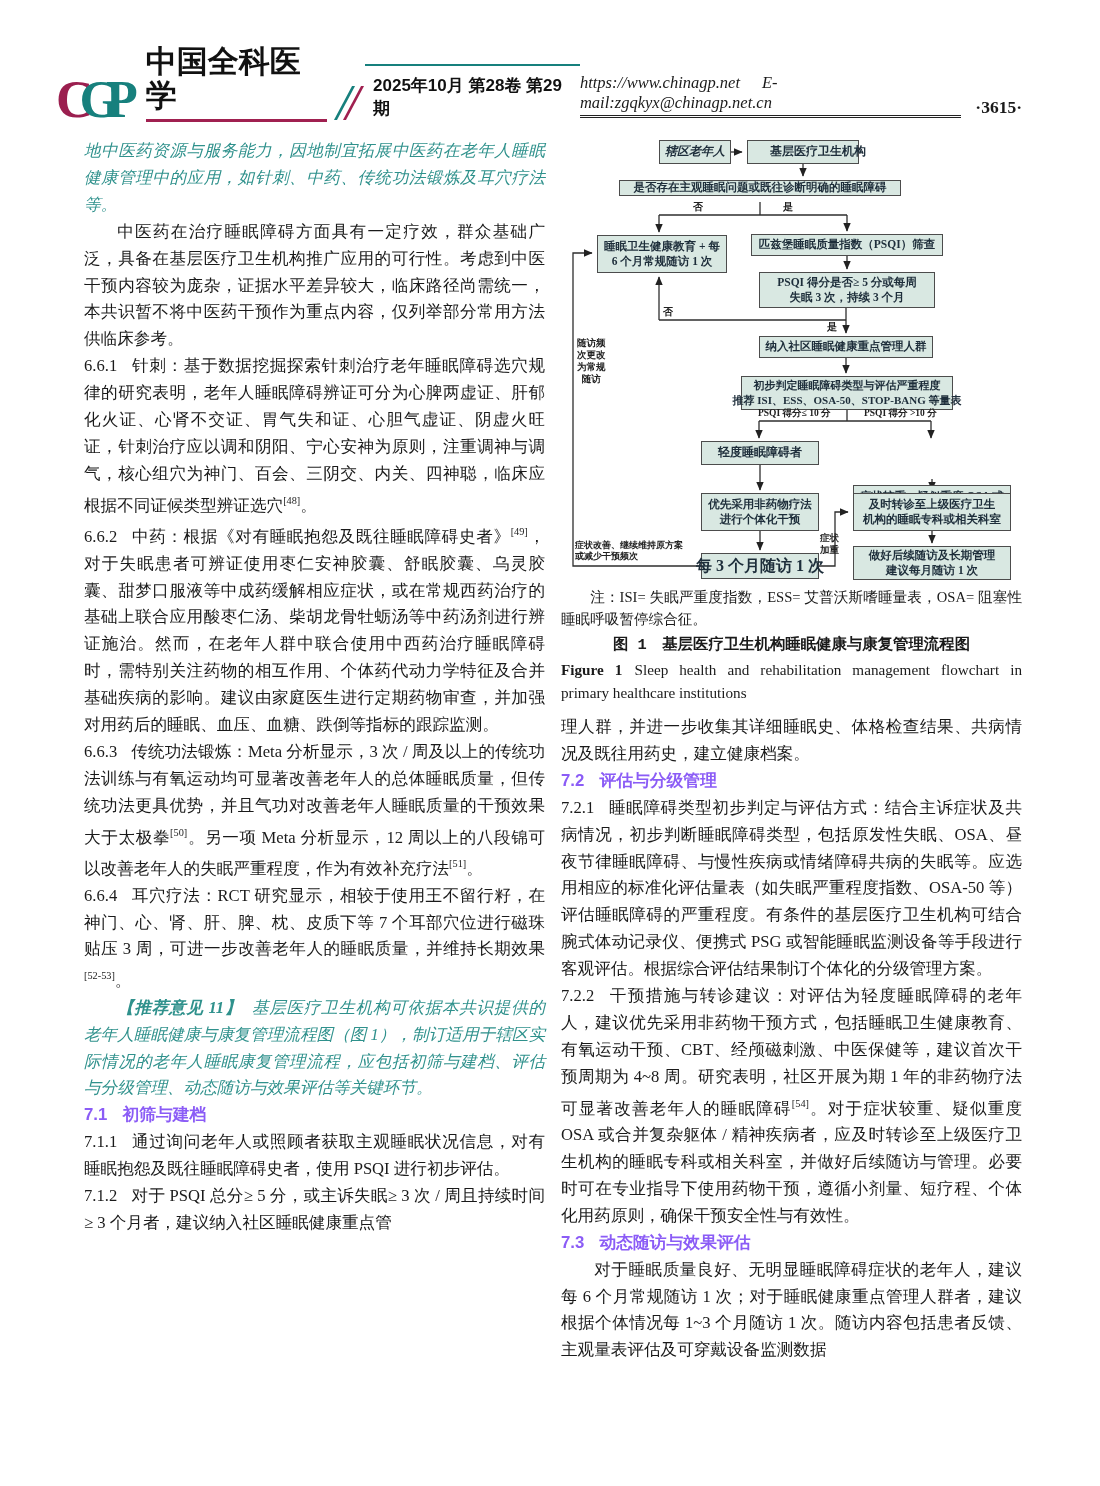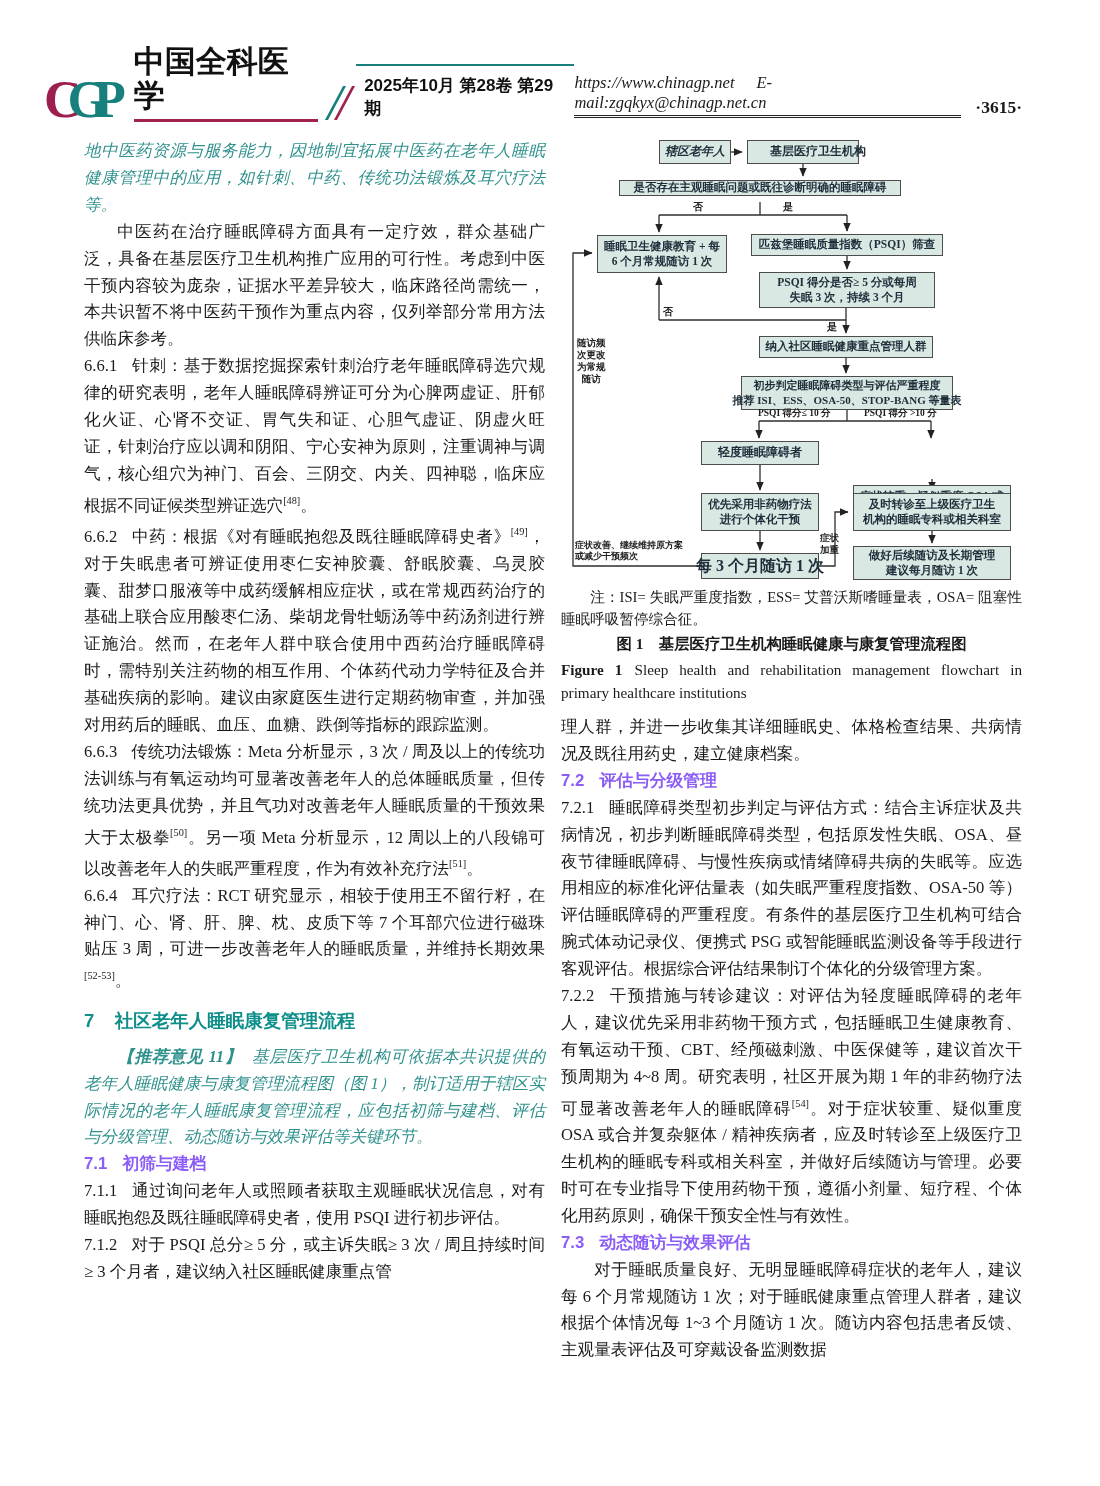--- a/index.html
+++ b/index.html
@@ -3,21 +3,21 @@
 <meta charset="utf-8">
 <style>
   html,body{margin:0;padding:0;}
   body{
     width:1100px;height:1486px;background:#ffffff;overflow:hidden;
     font-family:"Liberation Serif","DejaVu Serif",serif;color:#1a1a1a;
   }
   
   .header{
     display:flex;justify-content:space-between;align-items:flex-end;
-    padding:66px 78px 0 44px;height:56px;
+    padding:66px 78px 0 56px;height:56px;
   }
   .logo-wrap{display:flex;align-items:flex-end;}
   .logo-letters{font-family:"Liberation Serif","DejaVu Serif",serif;font-weight:700;
     font-size:52px;line-height:44px;letter-spacing:-14px;padding-right:16px;}
   .lc{color:#9b1f4f;}
   .lg{color:#17807d;}
   .lp{color:#17807d;}
   .jname{
     font-family:"Liberation Sans","DejaVu Sans",sans-serif;font-weight:900;
     font-size:31px;line-height:34px;color:#111;margin-left:6px;
@@ -65,21 +65,21 @@
     font-family:"Liberation Serif","DejaVu Serif",serif;
   }
   .fbox span{display:block;white-space:nowrap;}
   .elbl{
     position:absolute;font-size:10px;font-weight:700;color:#222;line-height:1.25;
     font-family:"Liberation Serif","DejaVu Serif",serif;
   }
   .elbl span{display:block;}
   
   .fig-note{font-size:14.6px;line-height:21.5px;text-align:justify;text-indent:2em;margin:0 0 4px 0;}
-  .cap-zh{font-size:15.4px;font-weight:700;text-align:center;margin:4px 0 4px 0;}
+  .cap-zh{font-size:15.4px;font-weight:700;text-align:center;margin:4px 0 4px 0;font-family:Liberation Mono, monospace;}
   .cap-en{font-size:15.2px;line-height:22.5px;text-align:justify;margin:0 0 10px 0;}
   .cap-en .b{font-weight:700;margin-right:0.8em;}
 </style>
 </head>
 <body>
 
 <div class="header">
   <div class="logo-wrap">
     <div class="logo-letters"><span class="lc">C</span><span class="lg">G</span><span class="lp">P</span></div>
     <div class="jname">中国全科医学</div>
@@ -97,21 +97,20 @@
 
 <div class="cols">
 
   <div class="col">
     <p class="body kaiti">地中医药资源与服务能力，因地制宜拓展中医药在老年人睡眠健康管理中的应用，如针刺、中药、传统功法锻炼及耳穴疗法等。</p>
     <p class="body indent">中医药在治疗睡眠障碍方面具有一定疗效，群众基础广泛，具备在基层医疗卫生机构推广应用的可行性。考虑到中医干预内容较为庞杂，证据水平差异较大，临床路径尚需统一，本共识暂不将中医药干预作为重点内容，仅列举部分常用方法供临床参考。</p>
     <p class="body"><span class="secnum">6.6.1</span><span>针刺：基于数据挖掘探索针刺治疗老年睡眠障碍选穴规律的研究表明，老年人睡眠障碍辨证可分为心脾两虚证、肝郁化火证、心肾不交证、胃气失和证、心胆气虚证、阴虚火旺证，针刺治疗应以调和阴阳、宁心安神为原则，注重调神与调气，核心组穴为神门、百会、三阴交、内关、四神聪，临床应根据不同证候类型辨证选穴</span><sup>[48]</sup><span>。</span></p>
     <p class="body"><span class="secnum">6.6.2</span><span>中药：根据《对有睡眠抱怨及既往睡眠障碍史者》</span><sup>[49]</sup><span>，对于失眠患者可辨证使用枣仁安神胶囊、舒眠胶囊、乌灵胶囊、甜梦口服液等中成药缓解相应症状，或在常规西药治疗的基础上联合应用酸枣仁汤、柴胡龙骨牡蛎汤等中药汤剂进行辨证施治。然而，在老年人群中联合使用中西药治疗睡眠障碍时，需特别关注药物的相互作用、个体药代动力学特征及合并基础疾病的影响。建议由家庭医生进行定期药物审查，并加强对用药后的睡眠、血压、血糖、跌倒等指标的跟踪监测。</span></p>
     <p class="body"><span class="secnum">6.6.3</span><span>传统功法锻炼：Meta 分析显示，3 次 / 周及以上的传统功法训练与有氧运动均可显著改善老年人的总体睡眠质量，但传统功法更具优势，并且气功对改善老年人睡眠质量的干预效果大于太极拳</span><sup>[50]</sup><span>。另一项 Meta 分析显示，12 周以上的八段锦可以改善老年人的失眠严重程度，作为有效补充疗法</span><sup>[51]</sup><span>。</span></p>
     <p class="body"><span class="secnum">6.6.4</span><span>耳穴疗法：RCT 研究显示，相较于使用王不留行籽，在神门、心、肾、肝、脾、枕、皮质下等 7 个耳部穴位进行磁珠贴压 3 周，可进一步改善老年人的睡眠质量，并维持长期效果</span><sup>[52-53]</sup><span>。</span></p>
-    <h2 class="h1sec"><span class="hnum">7</span><span>社区老年人睡眠康复管理流程</span></h2>
     <p class="body kaiti rec"><span class="recl">【推荐意见 11】</span><span>基层医疗卫生机构可依据本共识提供的老年人睡眠健康与康复管理流程图（图 1），制订适用于辖区实际情况的老年人睡眠康复管理流程，应包括初筛与建档、评估与分级管理、动态随访与效果评估等关键环节。</span></p>
     <p class="h3"><span class="hnum3">7.1</span><span>初筛与建档</span></p>
     <p class="body"><span class="secnum">7.1.1</span><span>通过询问老年人或照顾者获取主观睡眠状况信息，对有睡眠抱怨及既往睡眠障碍史者，使用 PSQI 进行初步评估。</span></p>
     <p class="body"><span class="secnum">7.1.2</span><span>对于 PSQI 总分≥ 5 分，或主诉失眠≥ 3 次 / 周且持续时间≥ 3 个月者，建议纳入社区睡眠健康重点管</span></p>
   </div>
 
   <div class="col">
 
     <div class="fig">
       <svg width="461" height="441" viewBox="0 0 461 441">

